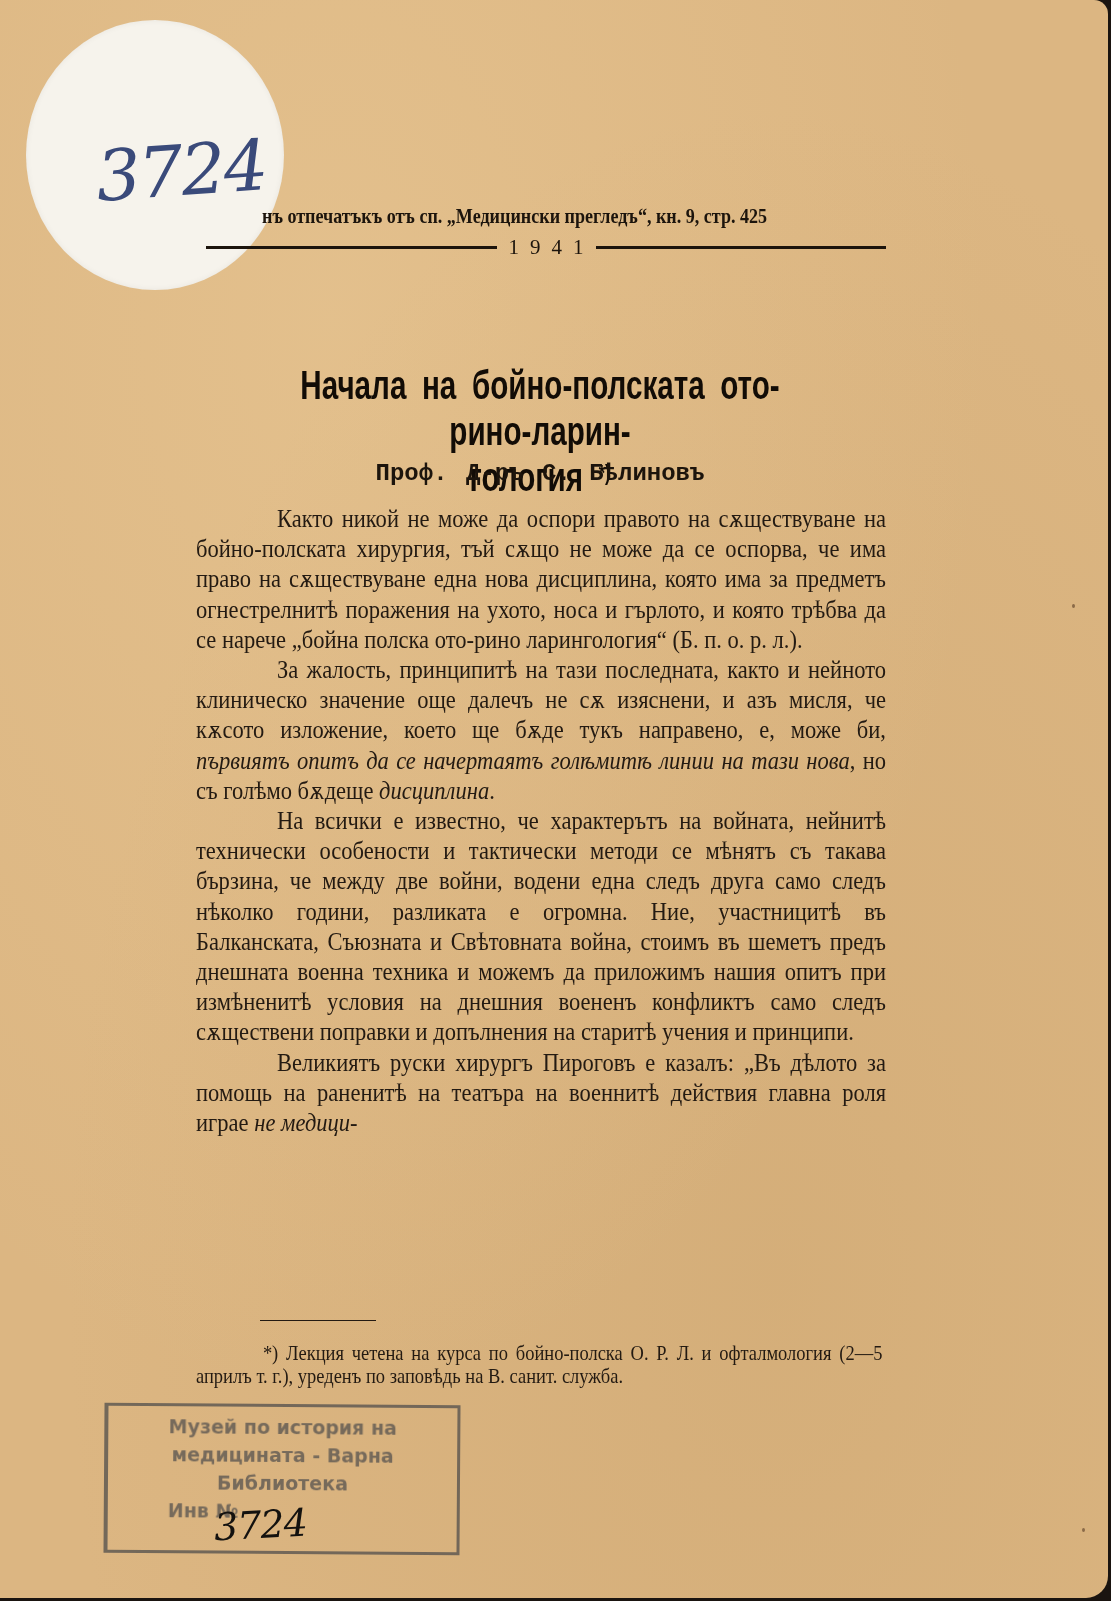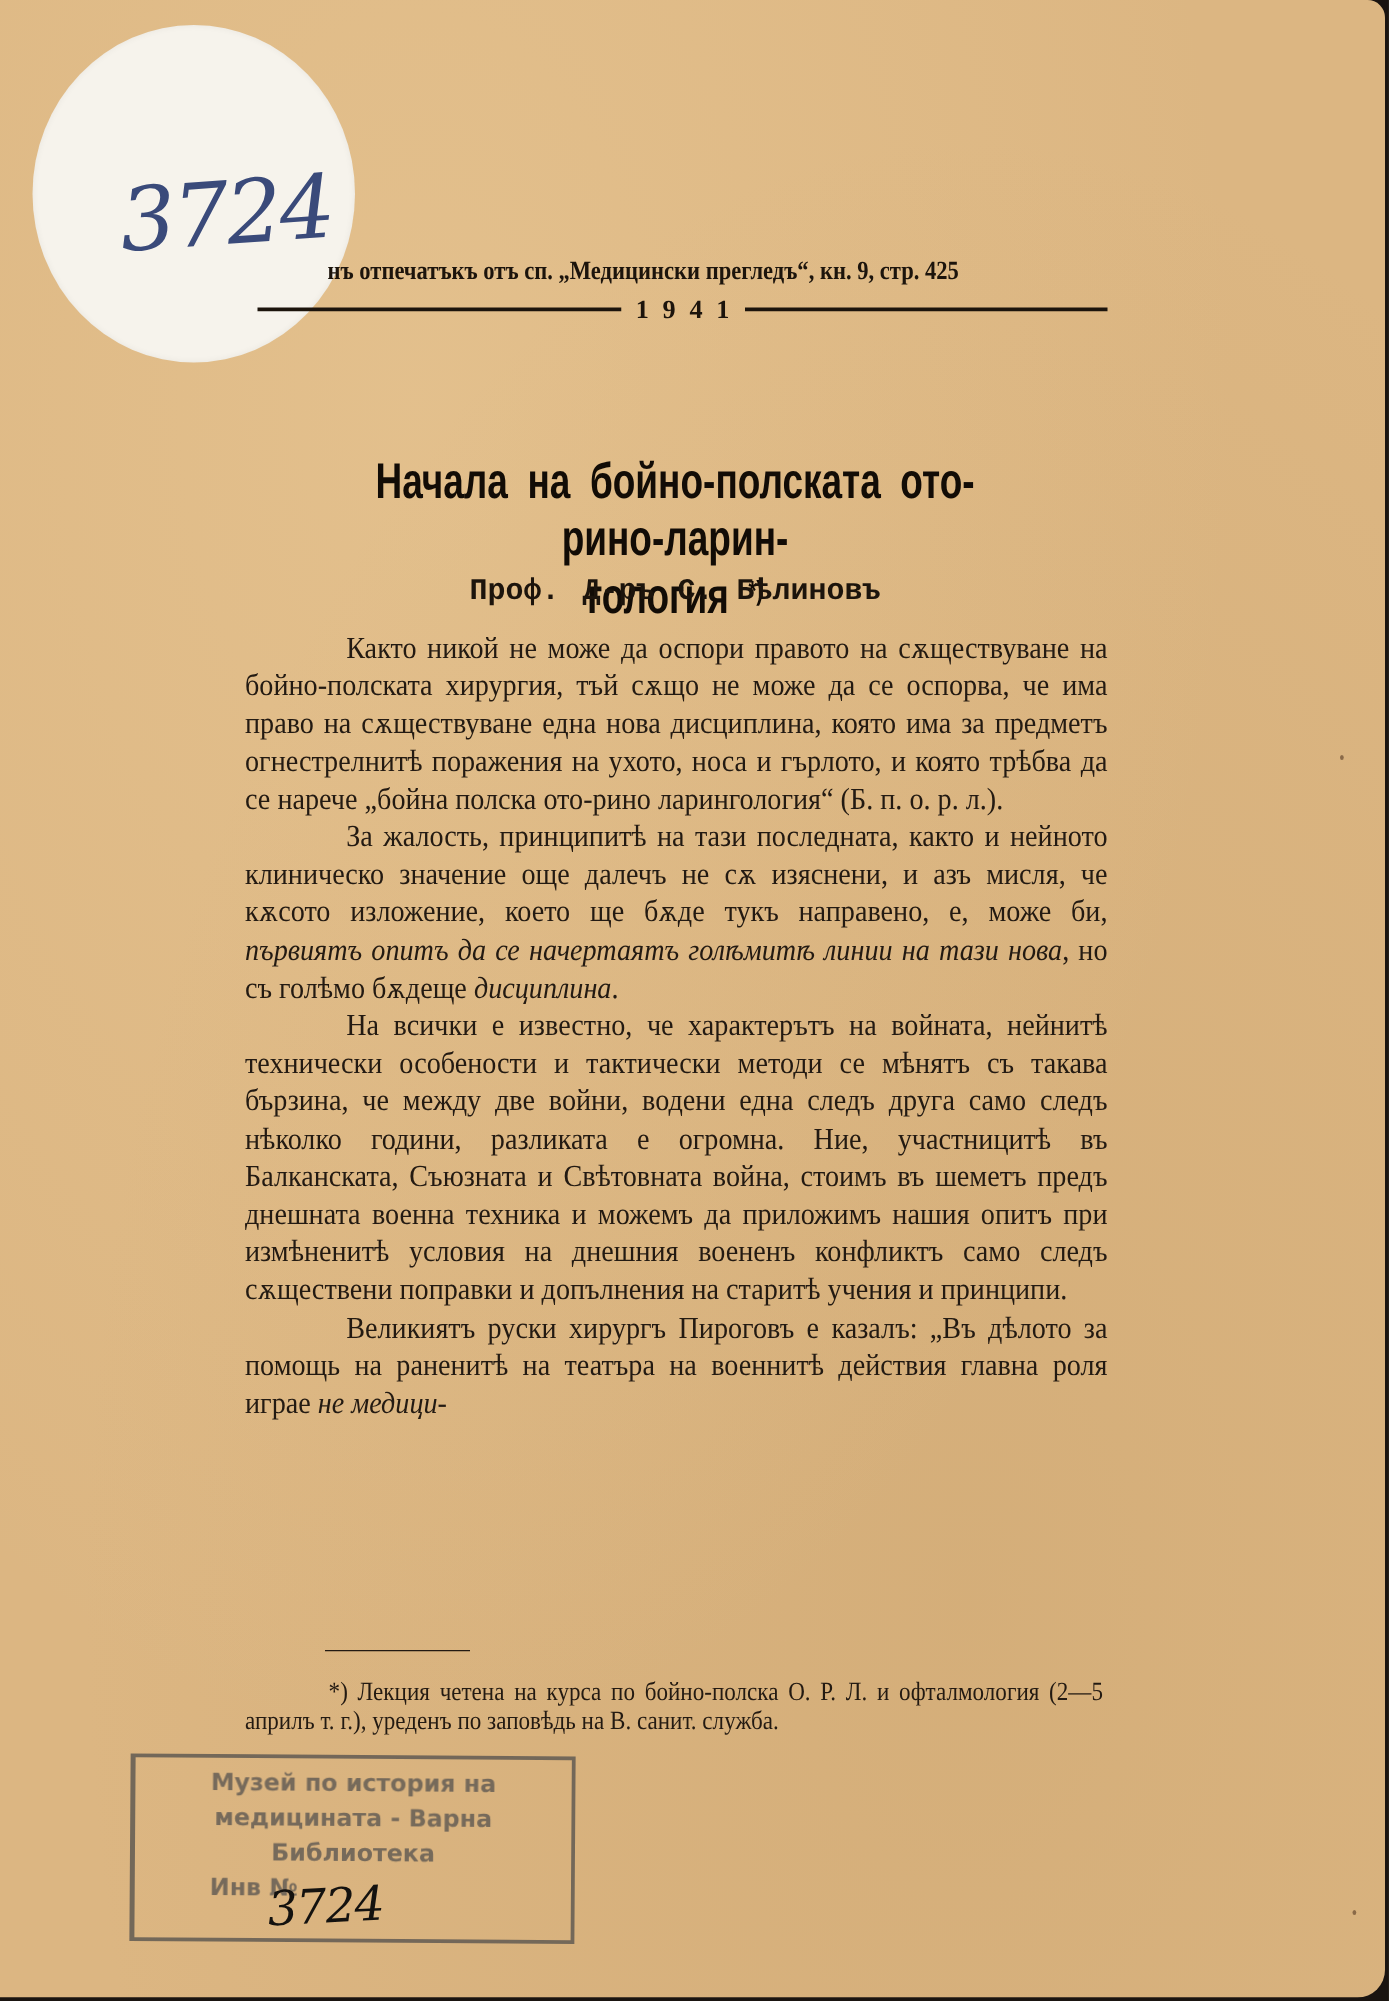--- a/index.html
+++ b/index.html
@@ -65,21 +65,21 @@
       display: flex;
       align-items: center;
     }
     .year-rule {
       flex: 1;
       height: 3px;
       background: #1c140c;
     }
     .year-text {
       font-family: "Liberation Serif", serif;
-      font-weight: bold;
+      font-weight: normal;
       font-size: 21px;
       color: #1c140c;
       letter-spacing: 11px;
       padding: 0 0 0 12px;
       margin-right: 1px;
     }
     .title {
       position: absolute;
       left: 170px;
       top: 362px;

